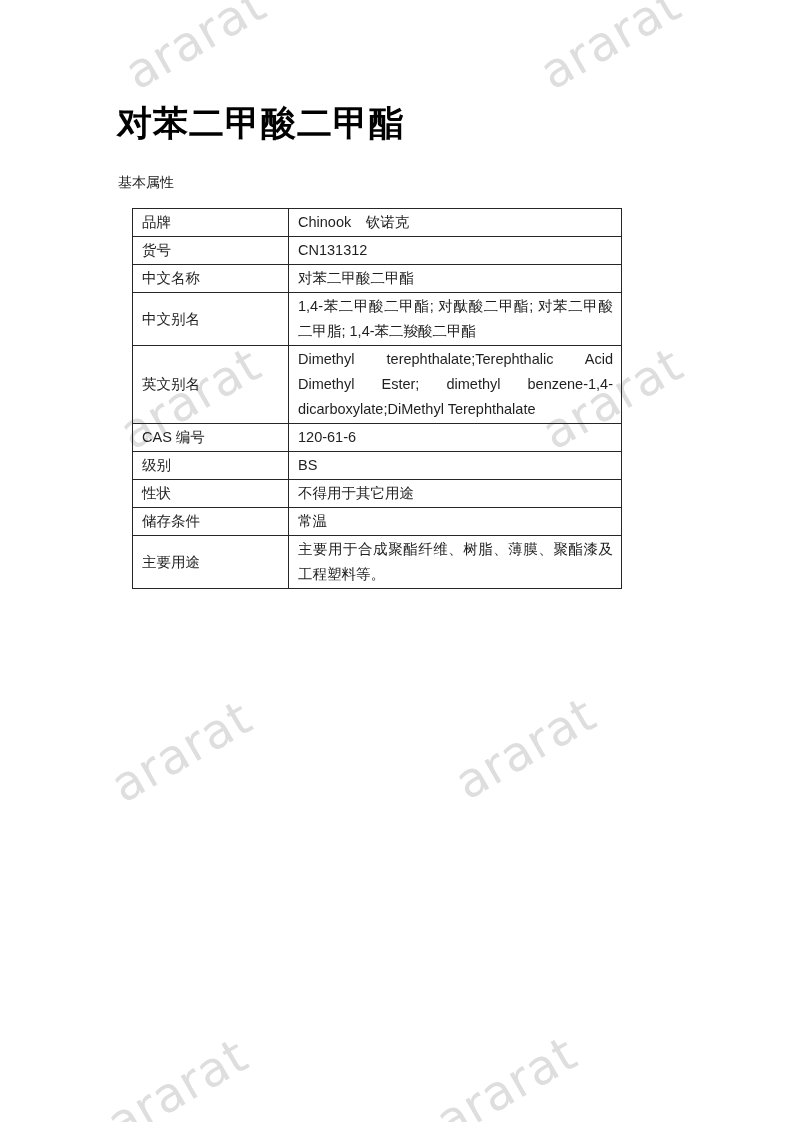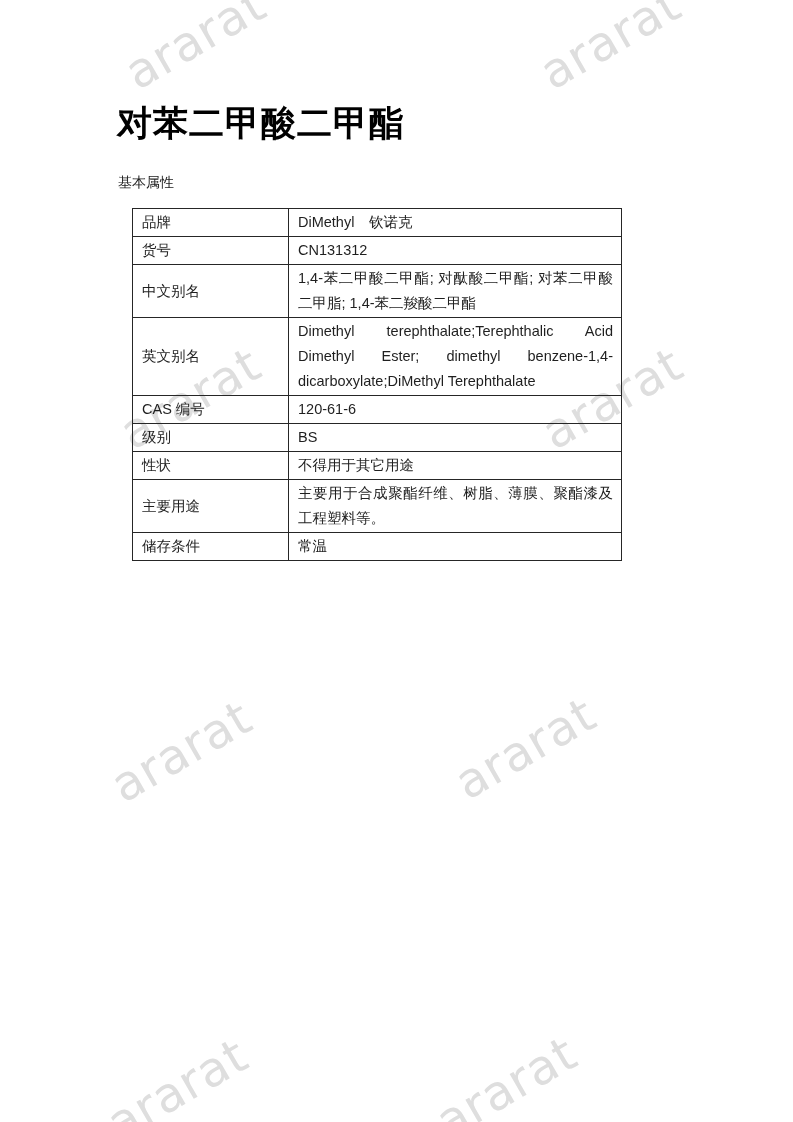--- a/index.html
+++ b/index.html
@@ -111,28 +111,32 @@
   <div class="section-heading">基本属性</div>
 
   <table class="props">
     <colgroup>
       <col class="c-label">
       <col class="c-value">
     </colgroup>
     <tbody>
   <tr>
     <td class="label">品牌</td>
-    <td class="value">DiMethyl　钦诺克</td>
+    <td class="value">Chinook　钦诺克</td>
   </tr>
 
   <tr>
     <td class="label">货号</td>
     <td class="value">CN131312</td>
   </tr>
 
+  <tr>
+    <td class="label">中文名称</td>
+    <td class="value">对苯二甲酸二甲酯</td>
+  </tr>
 
   <tr>
     <td class="label">中文别名</td>
     <td class="value">1,4-苯二甲酸二甲酯; 对酞酸二甲酯; 对苯二甲酸二甲脂; 1,4-苯二羧酸二甲酯</td>
   </tr>
 
 
   <tr>
     <td class="label">英文别名</td>
     <td class="value">Dimethyl terephthalate;Terephthalic Acid Dimethyl Ester; dimethyl benzene-1,4-dicarboxylate;DiMethyl Terephthalate</td>
@@ -149,26 +153,26 @@
     <td class="label">级别</td>
     <td class="value">BS</td>
   </tr>
 
   <tr>
     <td class="label">性状</td>
     <td class="value">不得用于其它用途</td>
   </tr>
 
   <tr>
-    <td class="label">主要用途</td>
-    <td class="value">主要用于合成聚酯纤维、树脂、薄膜、聚酯漆及工程塑料等。</td>
+    <td class="label">储存条件</td>
+    <td class="value">常温</td>
   </tr>
 
   <tr>
-    <td class="label">储存条件</td>
-    <td class="value">常温</td>
+    <td class="label">主要用途</td>
+    <td class="value">主要用于合成聚酯纤维、树脂、薄膜、聚酯漆及工程塑料等。</td>
   </tr>
 
 
 </tbody>
   </table>
 
 </div>
 
 </body></html>

